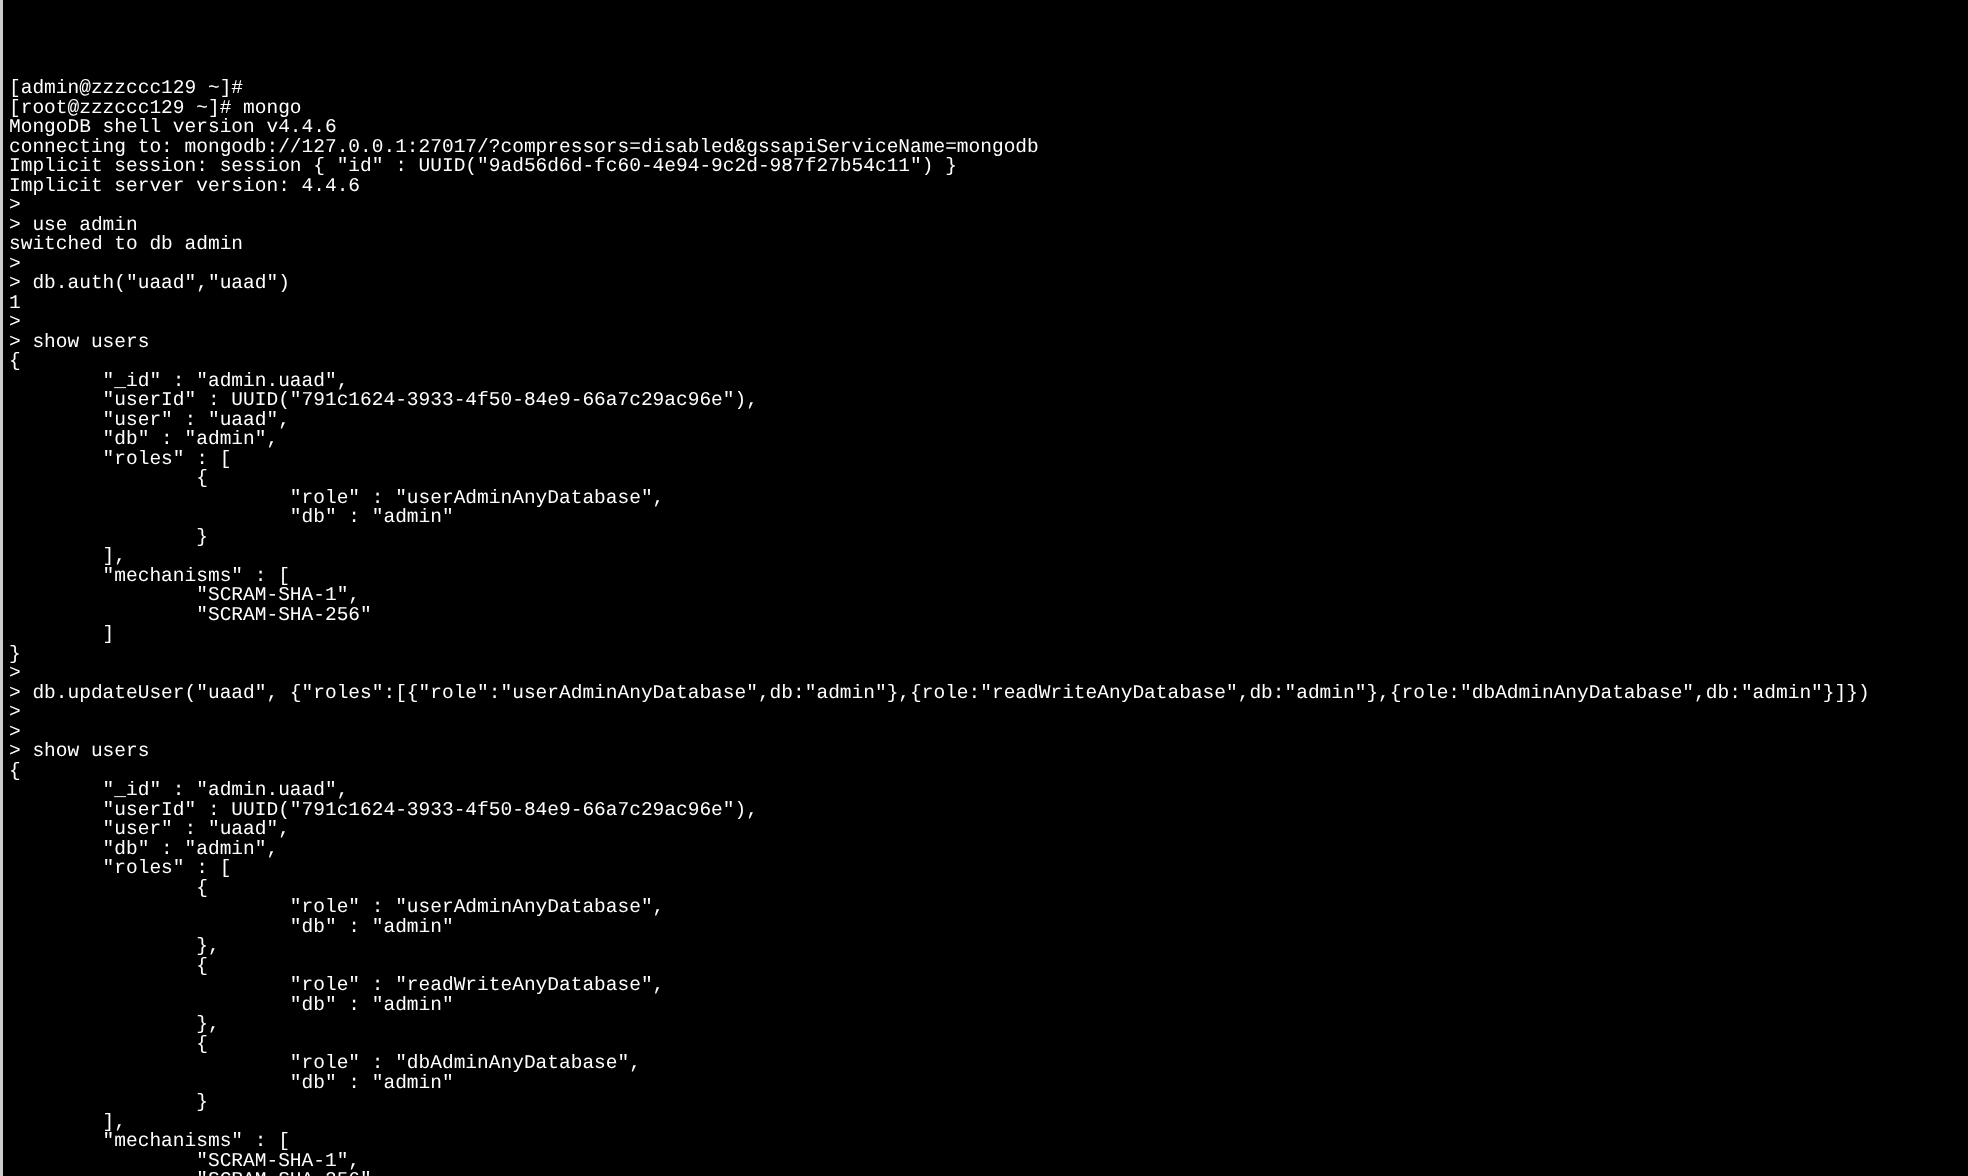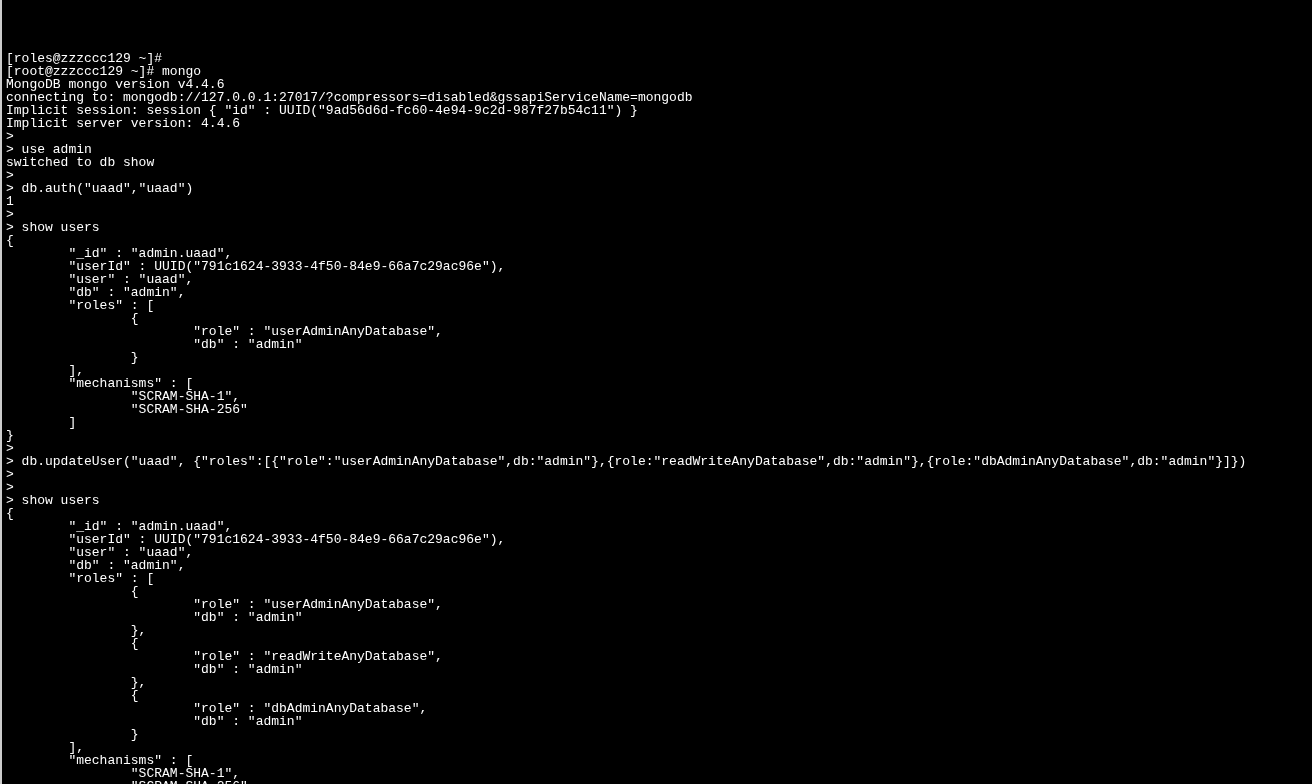--- a/index.html
+++ b/index.html
@@ -15,29 +15,29 @@
       white-space: pre;
       overflow: hidden;
       border-left: 2px solid #ccc;
     }
   </style>
 </head>
 <body>
 
 
 
-<div id="terminal-output"><span>[roles@zzzccc129 ~]#</span>
+<div id="terminal-output"><span>[admin@zzzccc129 ~]#</span>
 <span>[root@zzzccc129 ~]# mongo</span>
-<span>MongoDB mongo version v4.4.6</span>
+<span>MongoDB shell version v4.4.6</span>
 <span>connecting to: mongodb://127.0.0.1:27017/?compressors=disabled&amp;gssapiServiceName=mongodb</span>
 <span>Implicit session: session { "id" : UUID("9ad56d6d-fc60-4e94-9c2d-987f27b54c11") }</span>
 <span>Implicit server version: 4.4.6</span>
 <span>&gt;</span>
 <span>&gt; use admin</span>
-<span>switched to db show</span>
+<span>switched to db admin</span>
 <span>&gt;</span>
 <span>&gt; db.auth("uaad","uaad")</span>
 <span>1</span>
 <span>&gt;</span>
 <span>&gt; show users</span>
 <span>{</span>
 <span>        "_id" : "admin.uaad",</span>
 <span>        "userId" : UUID("791c1624-3933-4f50-84e9-66a7c29ac96e"),</span>
 <span>        "user" : "uaad",</span>
 <span>        "db" : "admin",</span>

